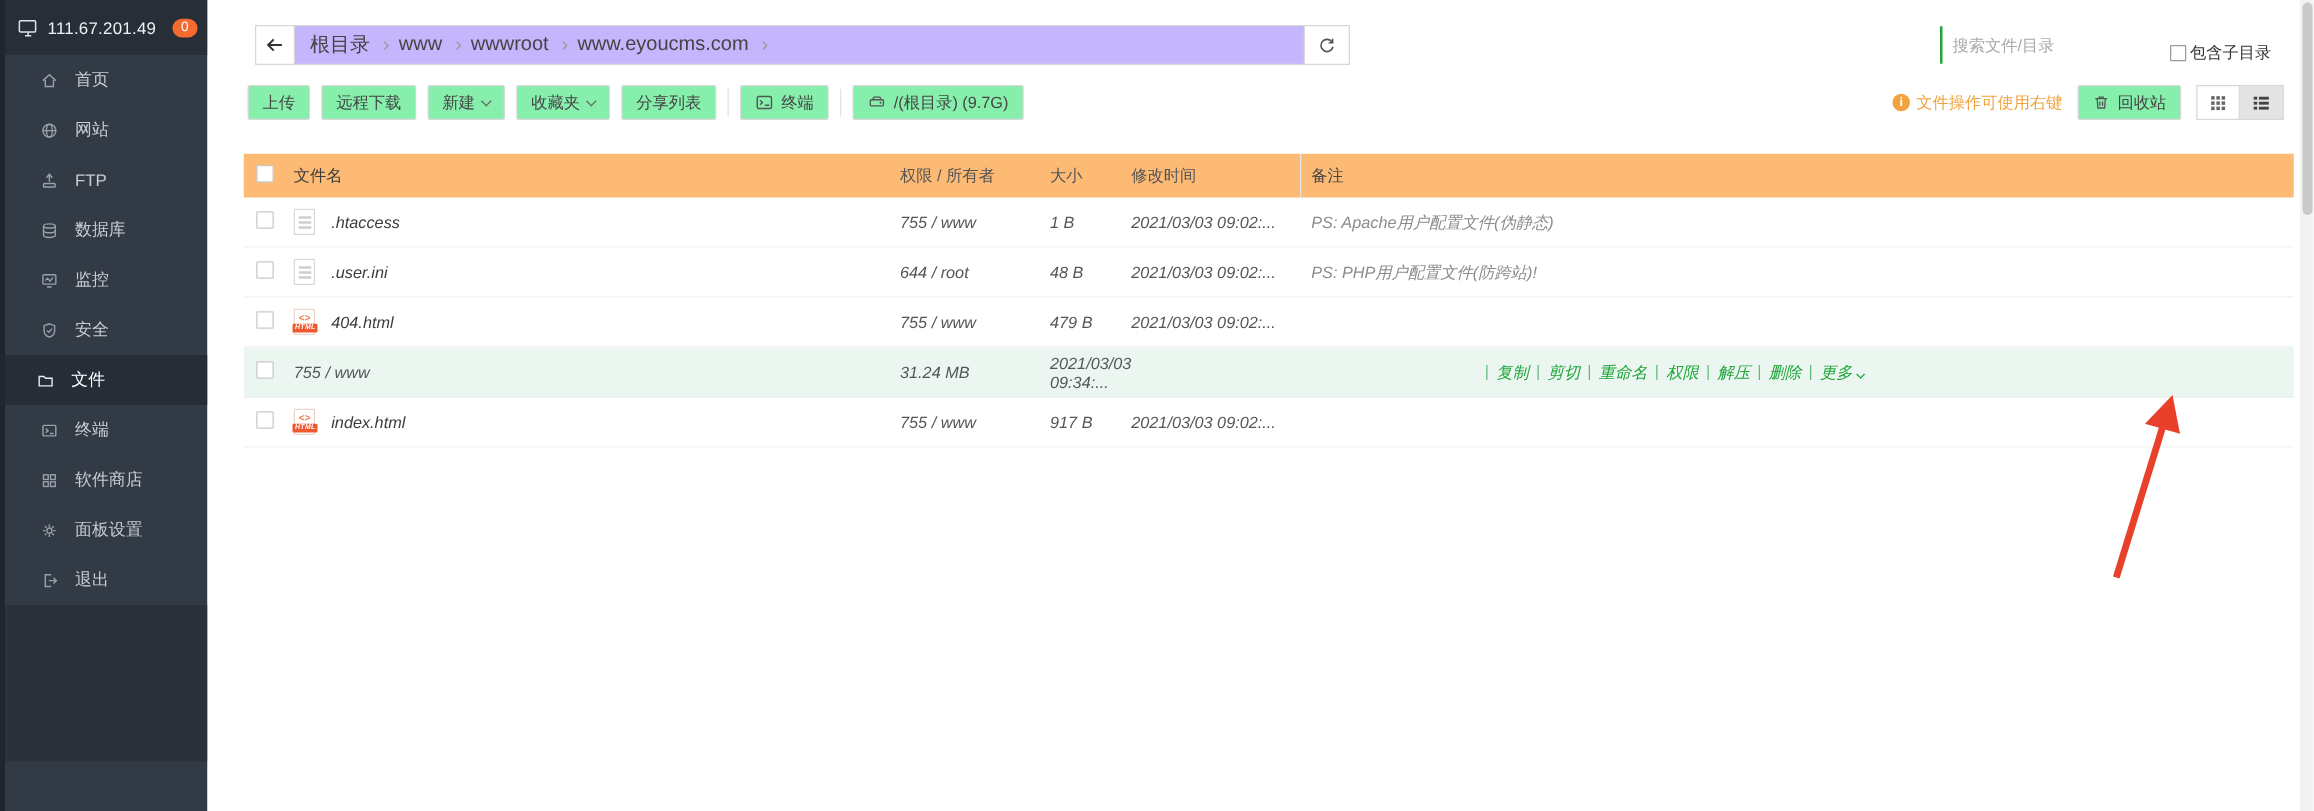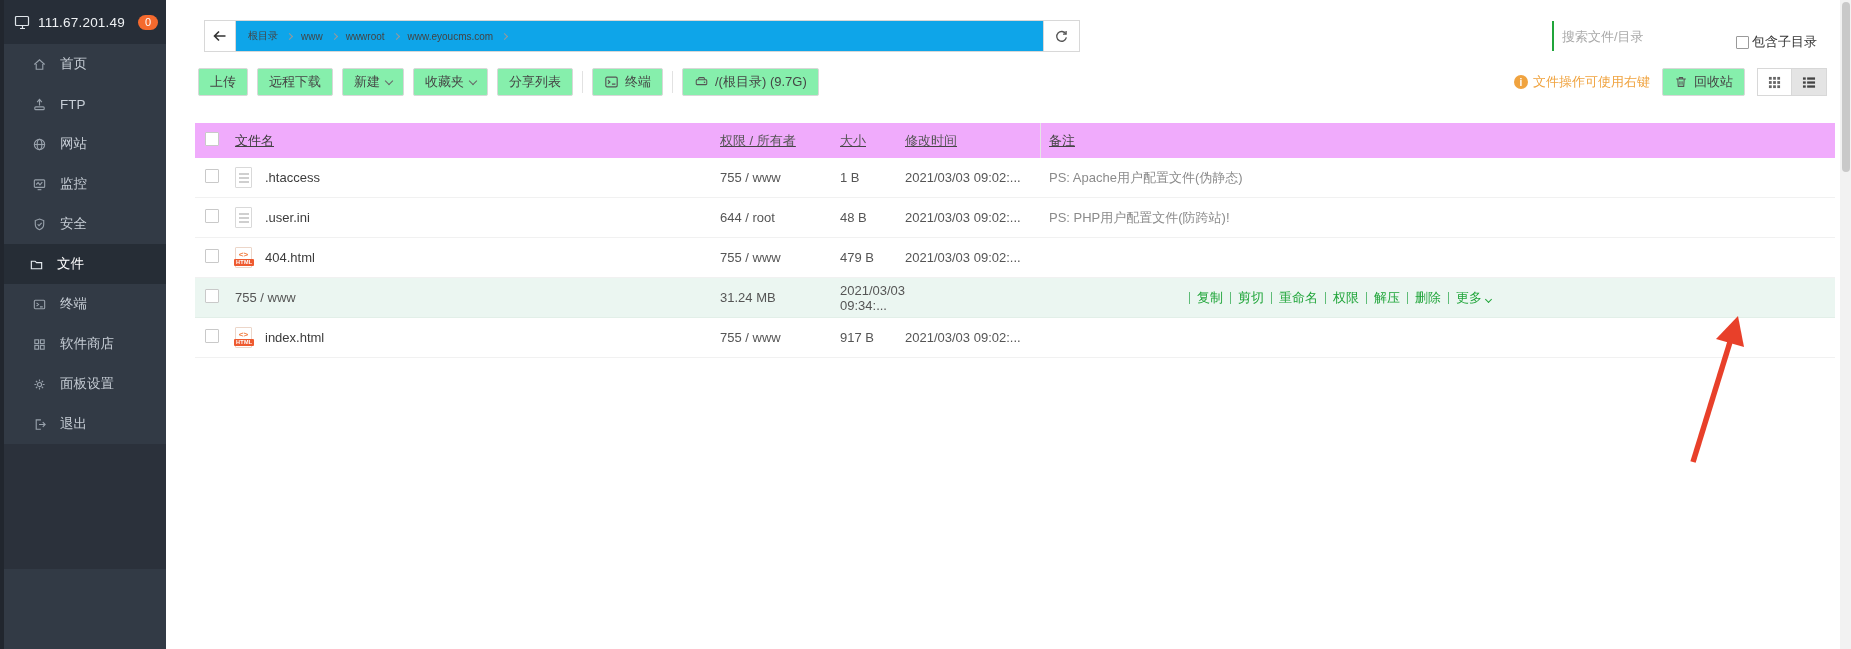--- a/index.html
+++ b/index.html
@@ -20,22 +20,22 @@
   .menu-item svg { flex:0 0 auto; }
   .menu-item.active { background:#262d36; border-left:3px solid #20a53a; color:#fff; padding-left:26px; }
   .sidebar-bottom { height:125px; background:#2b313b; }
 
   
   .main { position:absolute; left:166px; top:0; right:0; bottom:0; background:#fff; }
 
   
   .pathbar { position:absolute; left:38px; top:20px; height:32px; display:flex; }
   .back-btn { width:32px; height:32px; background:#fff; border:1px solid #d8d8d8; display:flex; align-items:center; justify-content:center; cursor:pointer; }
-  .crumb-bar { width:808px; height:32px; background:#0ea5e9; border:1px solid #d8d8d8; border-left:none;
-               display:flex; align-items:center; padding-left:12px; gap:9px; font-size:10px; color:#444; }
+  .crumb-bar { width:808px; height:32px; background:#c4b5fd; border:1px solid #d8d8d8; border-left:none;
+               display:flex; align-items:center; padding-left:12px; gap:9px; font-size:16px; color:#444; }
   .crumb { cursor:pointer; }
   .crumb-sep { width:5px; height:5px; border-top:1px solid #999; border-right:1px solid #999; transform:rotate(45deg); margin-top:1px; }
   .refresh-btn { width:36px; height:32px; background:#fff; border:1px solid #d8d8d8; border-left:none;
                  display:flex; align-items:center; justify-content:center; cursor:pointer; }
 
   
   .search-area { position:absolute; left:1386px; top:21px; height:30px; display:flex; align-items:flex-end;gap:28px; }
   .search-input { width:150px; height:30px; border:none; border-left:2px solid #20a53a; outline:none;
                   font-size:13px; color:#333; padding-left:8px; font-family:inherit; }
   .search-input::placeholder { color:#a9a9a9; }
@@ -57,22 +57,22 @@
   .info-ic { width:14px; height:14px; border-radius:50%; background:#f0a33f; color:#fff; font-size:10px; font-weight:bold;
              display:flex; align-items:center; justify-content:center; }
   .view-toggle { display:flex; }
   .vbtn { width:35px; height:28px; background:#fff; border:1px solid #d8d8d8; display:flex; align-items:center; justify-content:center; cursor:pointer; }
   .vbtn + .vbtn { border-left:none; }
   .vbtn.active { background:#e4e4e4; }
 
   
   .filetable { position:absolute; left:29px; right:16px; top:123px; }
   .thead, .trow { display:grid; grid-template-columns:40px 485px 120px 65px 135px 1fr 330px; align-items:center; }
-  .thead { height:35px; background:#f0abfc; font-size:13px; color:#454545;text-decoration:underline; }
-  .trow { height:40px; border-bottom:1px solid #f1f1f1; font-size:13px; }
+  .thead { height:35px; background:#fdba74; font-size:13px; color:#454545; }
+  .trow { height:40px; border-bottom:1px solid #f1f1f1; font-size:13px;font-style:italic; }
   .trow.hl { background:#ebf6f1; border-bottom:1px solid #e2efe8; }
   .c-check { padding-left:10px; }
   .c-name { display:flex; align-items:center; gap:13px; color:#3c3c3c; }
   .c-perm, .c-size, .c-time { color:#555; }
   .c-note { color:#8b8b8b; border-left:1px solid transparent; padding-left:8px; }
   .thead .c-note { border-left:1px solid #e4e4e4; height:35px; display:flex; align-items:center; color:#454545; }
   .thead .c-act { border-left:1px solid #e4e4e4; height:35px; display:flex; align-items:center; justify-content:flex-end; padding-right:16px; }
   .c-act { text-align:right; }
   .row-actions { display:flex; align-items:center; justify-content:flex-end; padding-right:14px; }
   .alink { color:#20a53a; cursor:pointer; white-space:nowrap; }
@@ -114,32 +114,40 @@
     </div>
     <div class="menu">
       <div class="menu-item">
         <svg width="15" height="15" viewBox="0 0 16 16" fill="none" stroke="#98a1ab" stroke-width="1.2">
             <path d="M2.5 8L8 3l5.5 5M4.5 7.5V13h7V7.5"></path>
           </svg>
         <span>首页</span>
       </div>
       <div class="menu-item">
         <svg width="15" height="15" viewBox="0 0 16 16" fill="none" stroke="#98a1ab" stroke-width="1.2">
-            <path d="M5.5 5.5l2.5-3 2.5 3M8 2.5V9"></path>
-            <rect x="3" y="10.5" width="10" height="3" rx="1"></rect>
-          </svg>
-        <span>FTP</span>
-      </div>
-      <div class="menu-item">
-        <svg width="15" height="15" viewBox="0 0 16 16" fill="none" stroke="#98a1ab" stroke-width="1.2">
             <circle cx="8" cy="8" r="5.5"></circle>
             <ellipse cx="8" cy="8" rx="2.5" ry="5.5"></ellipse>
             <path d="M2.5 8h11"></path>
           </svg>
         <span>网站</span>
+      </div>
+      <div class="menu-item">
+        <svg width="15" height="15" viewBox="0 0 16 16" fill="none" stroke="#98a1ab" stroke-width="1.2">
+            <path d="M5.5 5.5l2.5-3 2.5 3M8 2.5V9"></path>
+            <rect x="3" y="10.5" width="10" height="3" rx="1"></rect>
+          </svg>
+        <span>FTP</span>
+      </div>
+      <div class="menu-item">
+        <svg width="15" height="15" viewBox="0 0 16 16" fill="none" stroke="#98a1ab" stroke-width="1.2">
+            <ellipse cx="8" cy="4" rx="5" ry="1.8"></ellipse>
+            <path d="M3 4v8c0 1 2.2 1.8 5 1.8s5-.8 5-1.8V4"></path>
+            <path d="M3 8c0 1 2.2 1.8 5 1.8S13 9 13 8"></path>
+          </svg>
+        <span>数据库</span>
       </div>
       <div class="menu-item">
         <svg width="15" height="15" viewBox="0 0 16 16" fill="none" stroke="#98a1ab" stroke-width="1.2">
             <rect x="2.5" y="3" width="11" height="8" rx="1"></rect>
             <path d="M4.5 8l2-2 2 2.5 2.5-3"></path>
             <path d="M6 13.5h4"></path>
           </svg>
         <span>监控</span>
       </div>
       <div class="menu-item">

